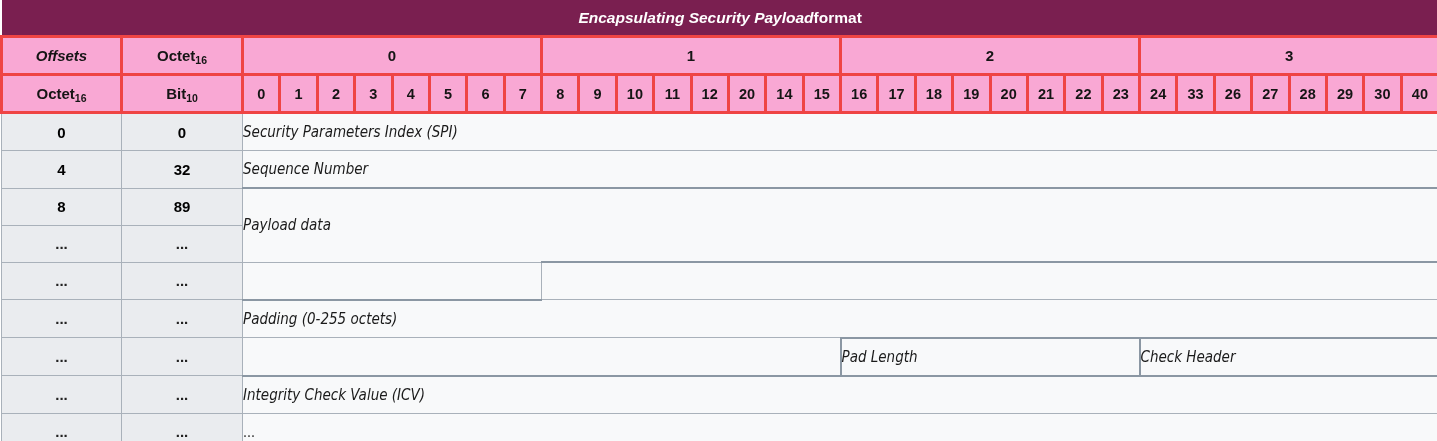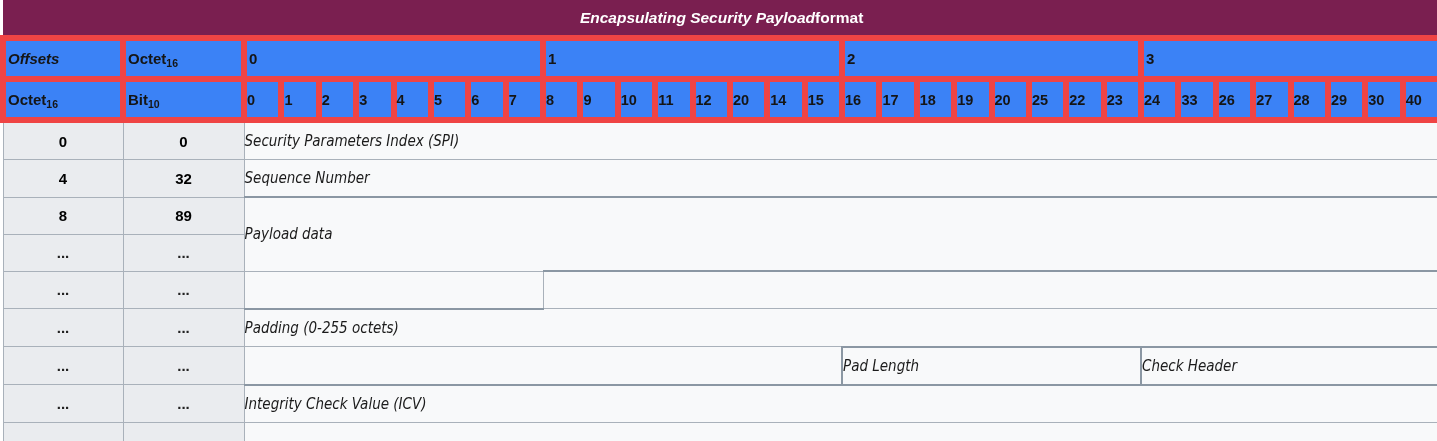--- a/index.html
+++ b/index.html
@@ -36,29 +36,29 @@
     font-style: italic;
     font-weight: bold;
   }
   .title-plain {
     font-style: normal;
     font-weight: bold;
   }
 
   
   th.hdr {
-    background: #3b82f6;
+    background: #f9a8d4;
     color: #151515;
     font-size: 15px;
     font-weight: bold;
-    text-align: left;
+    text-align: center;
     vertical-align: middle;
     height: 35px;
     padding: 0 2px;
-    border: 6px solid #ef4444;
+    border: 3px solid #ef4444;
     white-space: nowrap;
   }
   th.hdr-italic {
     font-style: italic;
   }
   th.bitnum {
     font-size: 14.5px;
     padding: 0;
   }
   th.octet-group {
@@ -170,21 +170,21 @@
     <th class="hdr bitnum">12</th>
     <th class="hdr bitnum">20</th>
     <th class="hdr bitnum">14</th>
     <th class="hdr bitnum">15</th>
 
     <th class="hdr bitnum sep-left">16</th>
     <th class="hdr bitnum">17</th>
     <th class="hdr bitnum">18</th>
     <th class="hdr bitnum">19</th>
     <th class="hdr bitnum">20</th>
-    <th class="hdr bitnum">25</th>
+    <th class="hdr bitnum">21</th>
     <th class="hdr bitnum">22</th>
     <th class="hdr bitnum">23</th>
 
     <th class="hdr bitnum sep-left">24</th>
     <th class="hdr bitnum">33</th>
     <th class="hdr bitnum">26</th>
     <th class="hdr bitnum">27</th>
     <th class="hdr bitnum">28</th>
     <th class="hdr bitnum">29</th>
     <th class="hdr bitnum">30</th>

